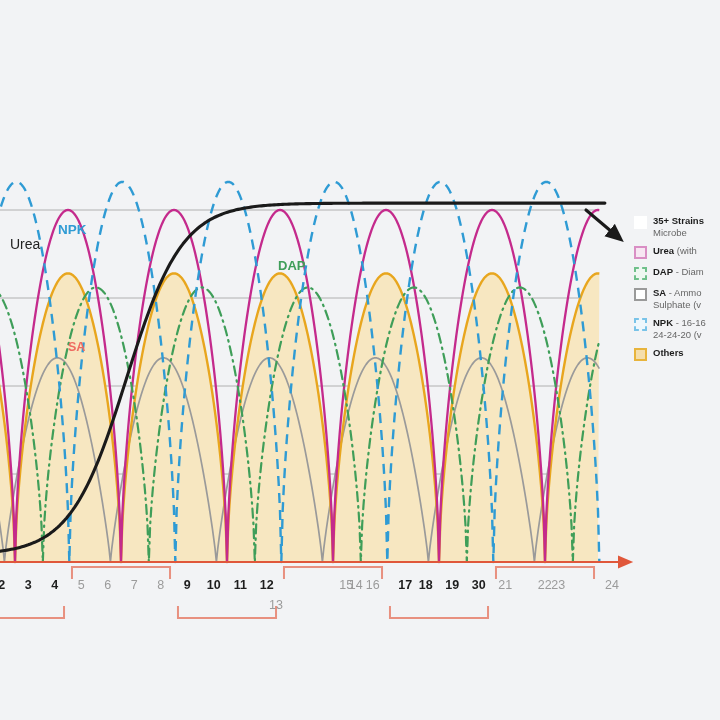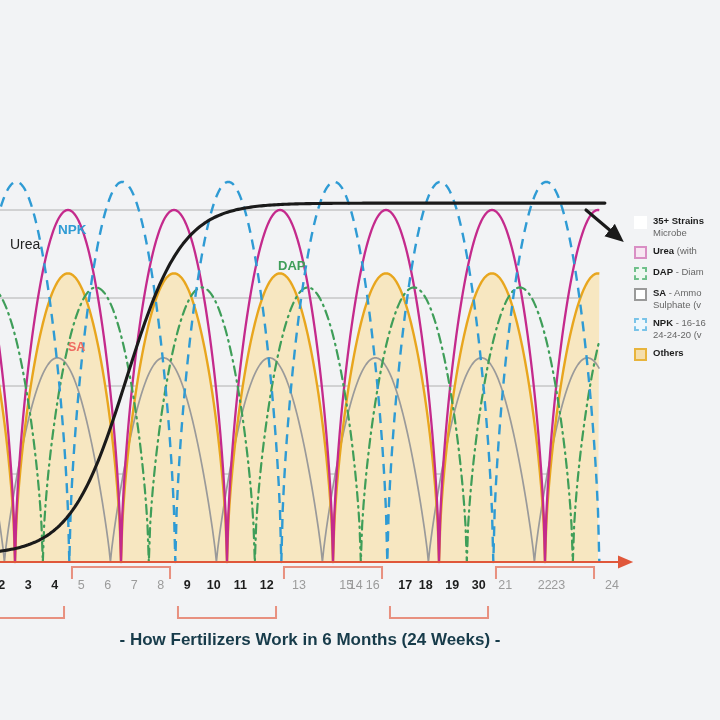--- a/index.html
+++ b/index.html
@@ -142,35 +142,34 @@
       <div class="week dark" style="left: 28.25px;">3</div>
       <div class="week dark" style="left: 54.75px;">4</div>
       <div class="week light" style="left: 81.25px;">5</div>
       <div class="week light" style="left: 107.75px;">6</div>
       <div class="week light" style="left: 134.25px;">7</div>
       <div class="week light" style="left: 160.75px;">8</div>
       <div class="week dark" style="left: 187.25px;">9</div>
       <div class="week dark" style="left: 213.75px;">10</div>
       <div class="week dark" style="left: 240.25px;">11</div>
       <div class="week dark" style="left: 266.75px;">12</div>
-      <div class="week light" style="left: 299px;">13</div>
+      <div class="week light" style="left: 276px; margin-top: 20px;">13</div>
       <div class="week light" style="left: 319.75px; margin-left: 36px;">14</div>
       <div class="week light" style="left: 346.25px;">15</div>
       <div class="week light" style="left: 372.75px;">16</div>
       <div class="week dark" style="left: 399.25px; text-align: right;">17</div>
       <div class="week dark" style="left: 425.75px;">18</div>
       <div class="week dark" style="left: 452.25px;">19</div>
       <div class="week dark" style="left: 478.75px;">30</div>
       <div class="week light" style="left: 505.25px;">21</div>
       <div class="week light" style="left: 531.75px; margin-left: 13px;">22</div>
       <div class="week light" style="left: 558.25px;">23</div>
       <div class="week light" style="left: 612px;">24</div>
     </div>
 
-  <div class="caption">- How Fertilizers Work in 6 Months (24 Weeks) -</div>
 
   <div class="legend" id="legend">
       <div class="legrow">
         <span class="swatch sw-microbes"></span>
         <span class="legtxt"><b>35+ Strains</b><br><span class="sub">Microbe</span></span>
       </div>
       <div class="legrow">
         <span class="swatch sw-urea"></span>
         <span class="legtxt"><b>Urea</b><span class="sub"> (with</span></span>
       </div>

